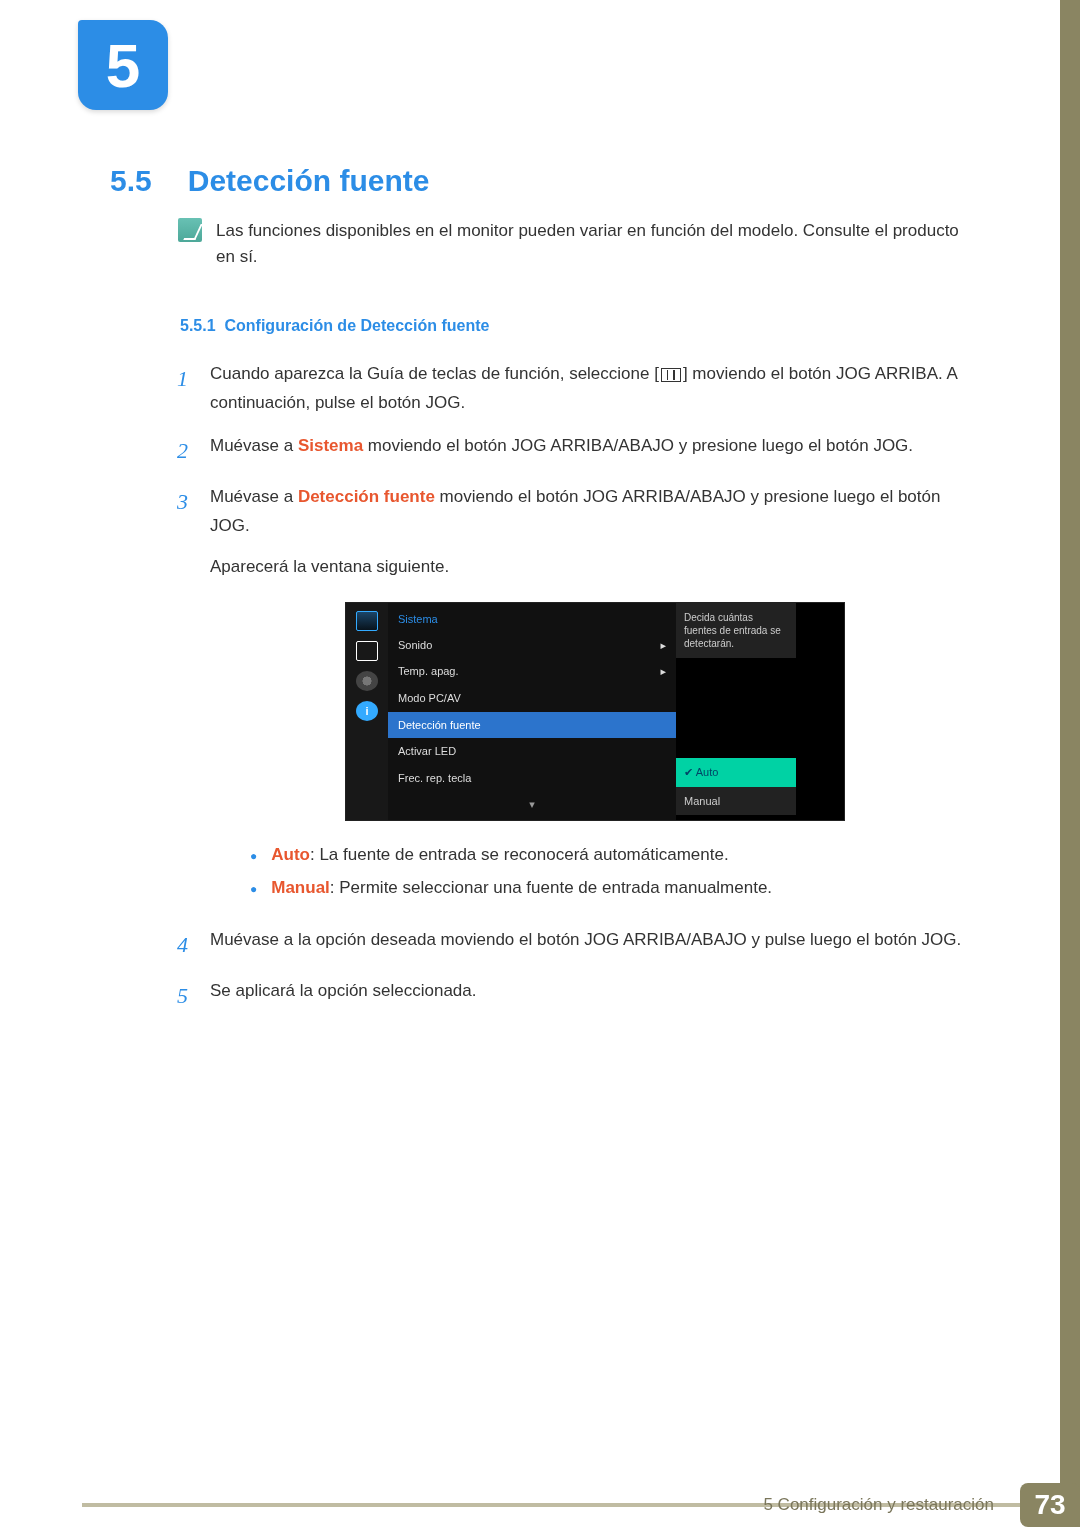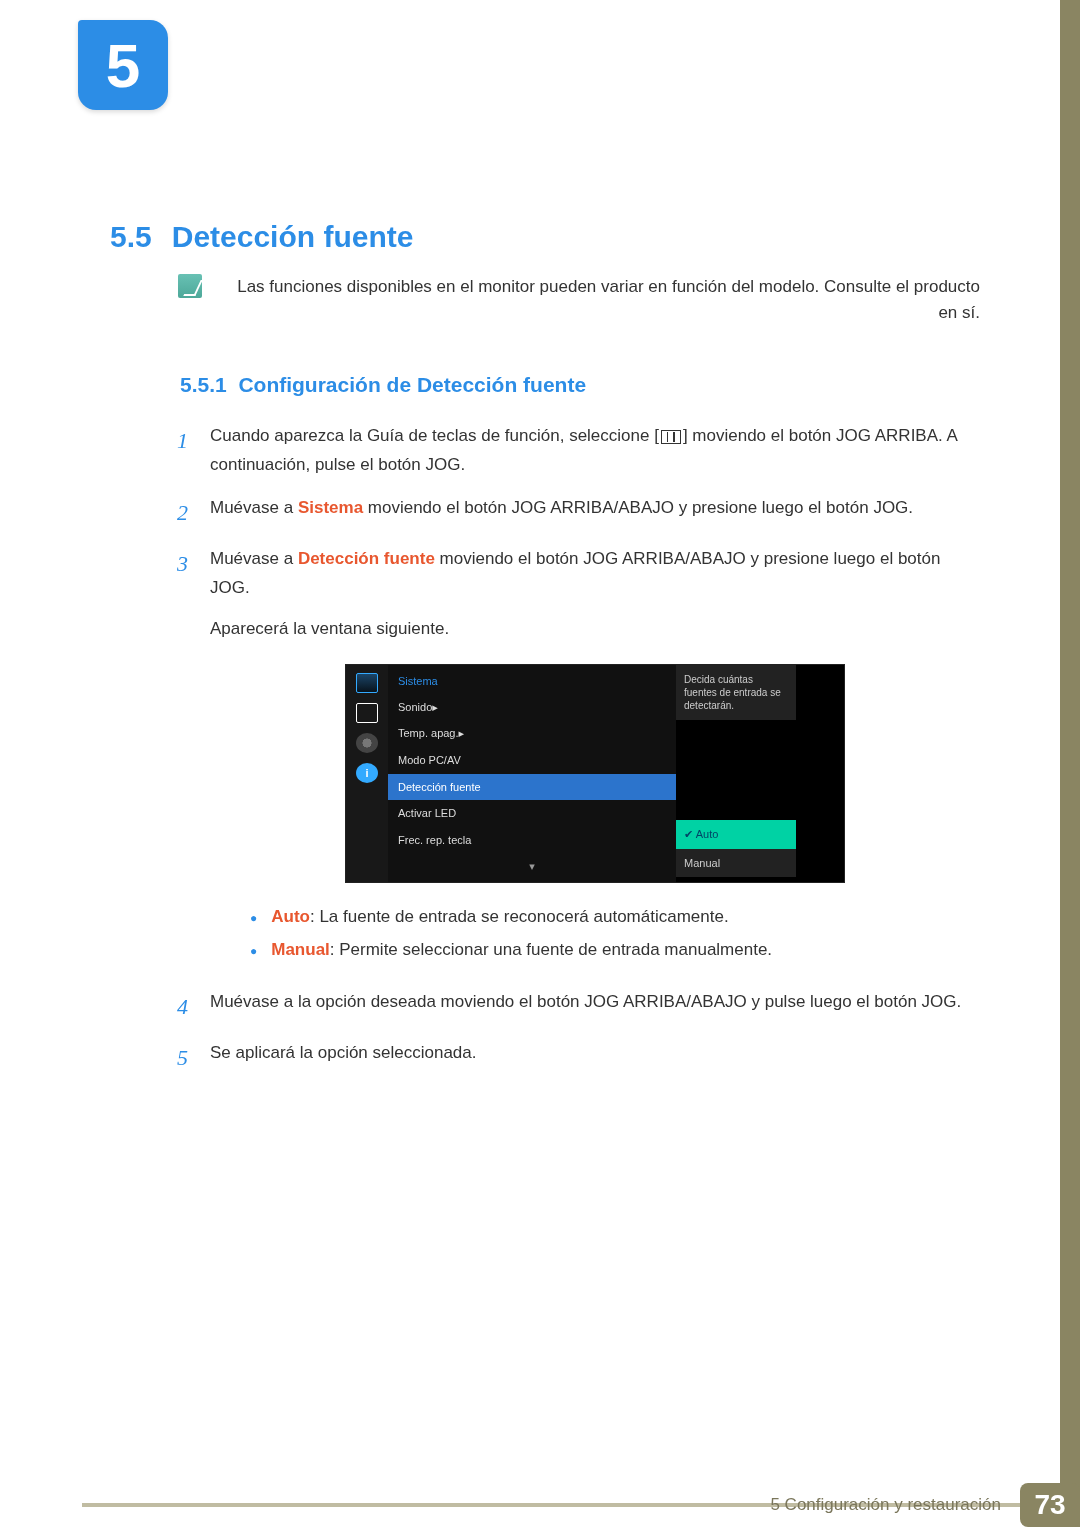--- a/index.html
+++ b/index.html
@@ -42,22 +42,22 @@
     font-size: 36px;
     font-weight: bold;
     margin-left: 28px;
   }
   .content {
     padding: 0 100px 0 110px;
   }
   .section-row {
     display: flex;
     align-items: flex-start;
-    margin-top: 110px;
-    gap: 20px;
+    margin-top: 54px;
+    gap: 36px;
   }
   .section-num {
     color: #2c8de6;
     font-size: 30px;
     font-weight: bold;
   }
   .section-title {
     color: #2c8de6;
     font-size: 30px;
     font-weight: bold;
@@ -89,26 +89,25 @@
     right: 3px; bottom: 2px;
     width: 10px; height: 14px;
     border-right: 2px solid #fff;
     border-bottom: 2px solid #fff;
     transform: skewX(-25deg);
   }
   .note-text {
     font-size: 17px;
     line-height: 1.5;
     color: #333;
-    text-align: right;
   }
   .subsection {
     margin: 48px 0 0 70px;
     color: #2c8de6;
-    font-size: 21px;
+    font-size: 16px;
     font-weight: bold;
   }
   .steps {
     margin: 25px 0 0 60px;
   }
   .step {
     display: flex;
     gap: 22px;
     margin-bottom: 14px;
     font-size: 17px;
@@ -173,21 +172,21 @@
     background: #111;
     padding: 4px 0;
   }
   .osd-cat {
     color: #2c8de6;
     font-size: 11px;
     padding: 3px 10px;
   }
   .osd-item {
     display: flex;
-    justify-content: flex-start;
+    justify-content: space-between;
     padding: 4px 10px;
     color: #ddd;
   }
   .osd-item.sel {
     background: #2c74cc;
     color: #fff;
   }
   .osd-sub {
     position: relative;
     width: 120px;
@@ -242,21 +241,21 @@
     left:82px; right:0; top:20px;
     height:4px;
     background:#c0bca2;
   }
   .footer-text {
     background: transparent;
     color: #7a765b;
     font-size: 17px;
     display:flex;
     align-items:center;
-    padding-right:19px;
+    padding-right:26px;
     z-index:1;
   }
   .footer-page {
     width: 60px;
     background: #8a8562;
     color: #fff;
     font-size: 28px;
     font-weight: bold;
     display:flex;
     align-items:center;

